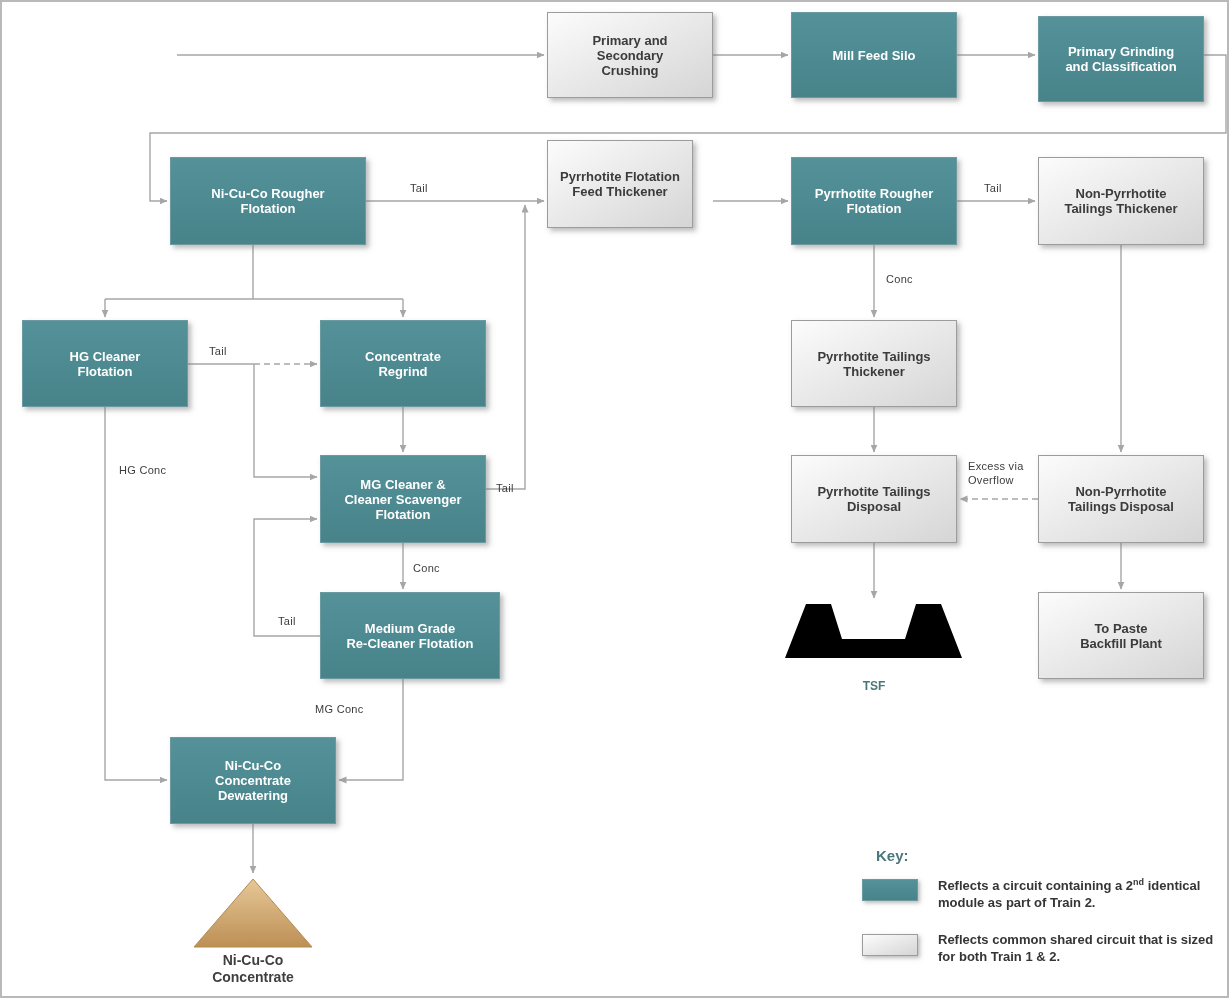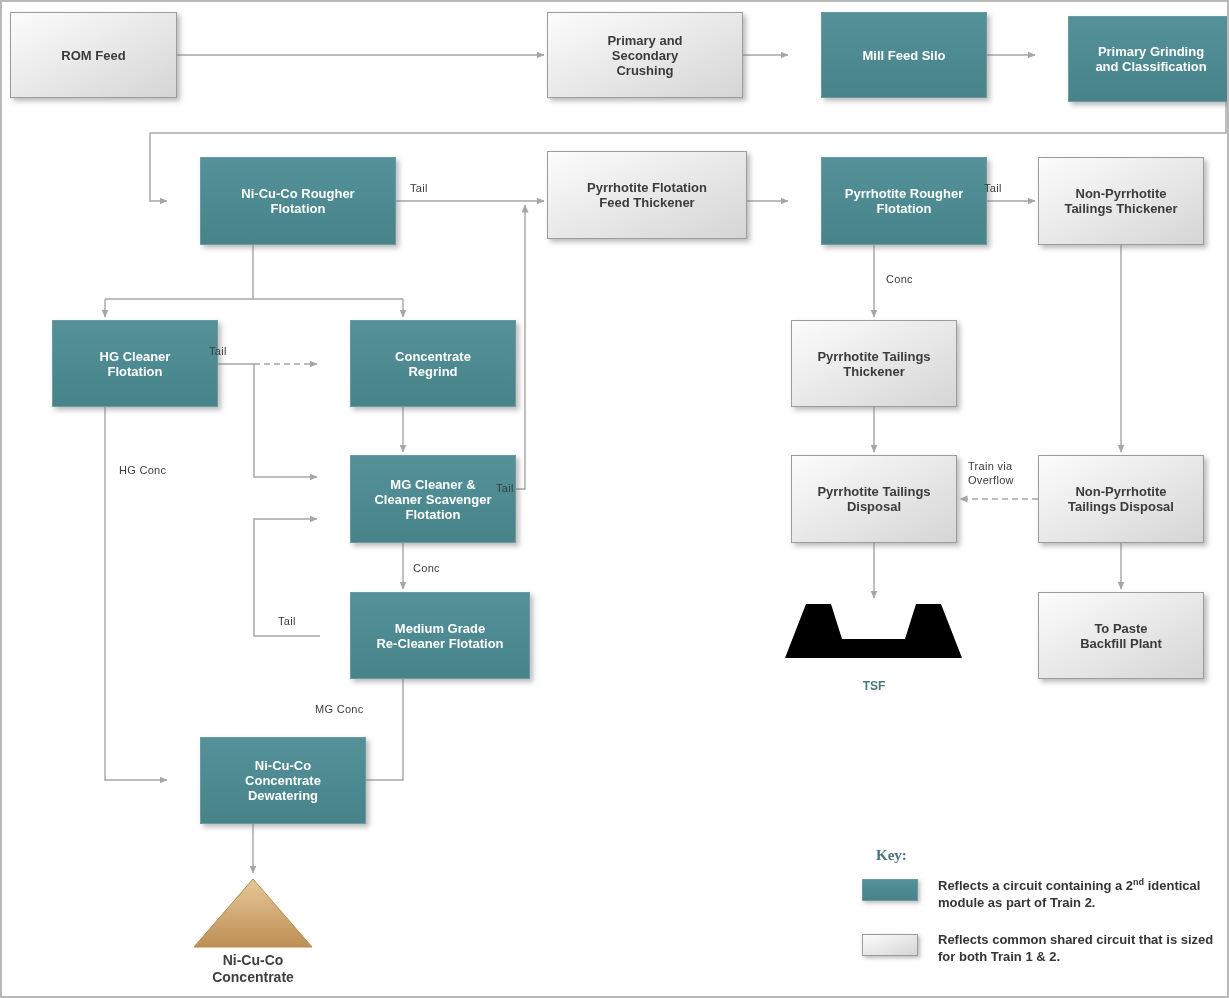--- a/index.html
+++ b/index.html
@@ -23,21 +23,20 @@
     font-weight: bold;
     font-size: 13px;
     line-height: 15px;
     box-shadow: 3px 3px 5px rgba(120,120,120,.5);
   }
   .node .node-label { white-space: pre-line; padding: 2px 8px; }
   .node.train {
     background: linear-gradient(to bottom, #549199, #478389);
     color: #ffffff;
     border: 1px solid #6b9ba0;
-    margin-left: 30px;
   }
   .node.shared {
     background: linear-gradient(to bottom right, #fcfcfc, #d5d5d5);
     color: #3b3b3b;
     border: 1px solid #9c9c9c;
   }
   .stream-label {
     position: absolute;
     font-size: 11px;
     color: #3c3c3c;
@@ -45,21 +44,21 @@
     line-height: 14px;
   }
   .caption {
     position: absolute;
     text-align: center;
     font-weight: bold;
     white-space: pre-line;
   }
   #concentrate-caption { color: #3f3f3f; font-size: 14px; line-height: 17px; }
   #tsf-caption { color: #49777d; font-size: 12px; }
-  #key-heading { position: absolute; font-size: 15px; font-weight: bold; color: #49777d; font-family: Liberation Serif, serif; }
+  #key-heading { position: absolute; font-size: 15px; font-weight: bold; color: #49777d; }
   .key-swatch {
     position: absolute;
     width: 56px; height: 22px;
     box-shadow: 2px 2px 4px rgba(120,120,120,.5);
   }
   .key-swatch.train { background: linear-gradient(to bottom, #549199, #478389); border: 1px solid #6b9ba0; }
   .key-swatch.shared { background: linear-gradient(to bottom right, #fcfcfc, #d5d5d5); border: 1px solid #9c9c9c; }
   .key-text {
     position: absolute;
     width: 292px;
@@ -113,41 +112,38 @@
       <path d="M103,405 V778 H165" marker-end="url(#arrow)"></path>
       <path d="M401,677 V778 H337" marker-end="url(#arrow)"></path>
       <path d="M251,822 V871" marker-end="url(#arrow)"></path>
     </g>
 
     <polygon points="251,877 310,945 192,945" fill="url(#cone-grad)" stroke="#b18a50" stroke-width="1"></polygon>
 
     <polygon points="783,656 804,602 829,602 840,637 903,637 914,602 939,602 960,656" fill="#000000"></polygon>
   </svg>
 
-  <div class="node shared" style="left:8px;top:10px;width:167px;height:86px">
-    <span class="node-label">ROM Feed</span>
-  </div>
-  <div class="node shared" style="left:545px;top:10px;width:196px;height:86px">
+  <div class="node shared" style="left:545px;top:10px;width:166px;height:86px">
     <span class="node-label">Primary and
 Secondary
 Crushing</span>
   </div>
   <div class="node train" style="left:789px;top:10px;width:166px;height:86px">
     <span class="node-label">Mill Feed Silo</span>
   </div>
   <div class="node train" style="left:1036px;top:14px;width:166px;height:86px">
     <span class="node-label">Primary Grinding
 and Classification</span>
   </div>
 
   <div class="node train" style="left:168px;top:155px;width:196px;height:88px">
     <span class="node-label">Ni-Cu-Co Rougher
 Flotation</span>
   </div>
-  <div class="node shared" style="left:545px;top:149px;width:200px;height:88px">
+  <div class="node shared" style="left:545px;top:138px;width:146px;height:88px">
     <span class="node-label">Pyrrhotite Flotation
 Feed Thickener</span>
   </div>
   <div class="node train" style="left:789px;top:155px;width:166px;height:88px">
     <span class="node-label">Pyrrhotite Rougher
 Flotation</span>
   </div>
   <div class="node shared" style="left:1036px;top:155px;width:166px;height:88px">
     <span class="node-label">Non-Pyrrhotite
 Tailings Thickener</span>
@@ -195,21 +191,21 @@
 
   <div class="stream-label" style="left:408px;top:179px">Tail</div>
   <div class="stream-label" style="left:982px;top:179px">Tail</div>
   <div class="stream-label" style="left:884px;top:270px">Conc</div>
   <div class="stream-label" style="left:207px;top:342px">Tail</div>
   <div class="stream-label" style="left:117px;top:461px">HG Conc</div>
   <div class="stream-label" style="left:494px;top:479px">Tail</div>
   <div class="stream-label" style="left:411px;top:559px">Conc</div>
   <div class="stream-label" style="left:276px;top:612px">Tail</div>
   <div class="stream-label" style="left:313px;top:700px">MG Conc</div>
-  <div class="stream-label" style="left:966px;top:457px;width:72px">Train via Overflow</div>
+  <div class="stream-label" style="left:966px;top:457px;width:72px">Excess via Overflow</div>
 
   <div class="caption" id="concentrate-caption" style="left:176px;top:950px;width:150px">Ni-Cu-Co
 Concentrate</div>
   <div class="caption" id="tsf-caption" style="left:822px;top:677px;width:100px">TSF</div>
 
   <div id="key-heading" style="left:874px;top:845px">Key:</div>
 
   <div class="key-swatch train" style="left:860px;top:877px"></div>
   <div class="key-text" style="left:936px;top:872px">
     <span>Reflects a circuit containing a 2</span><sup>nd</sup><span> identical module as part of Train 2.</span>

